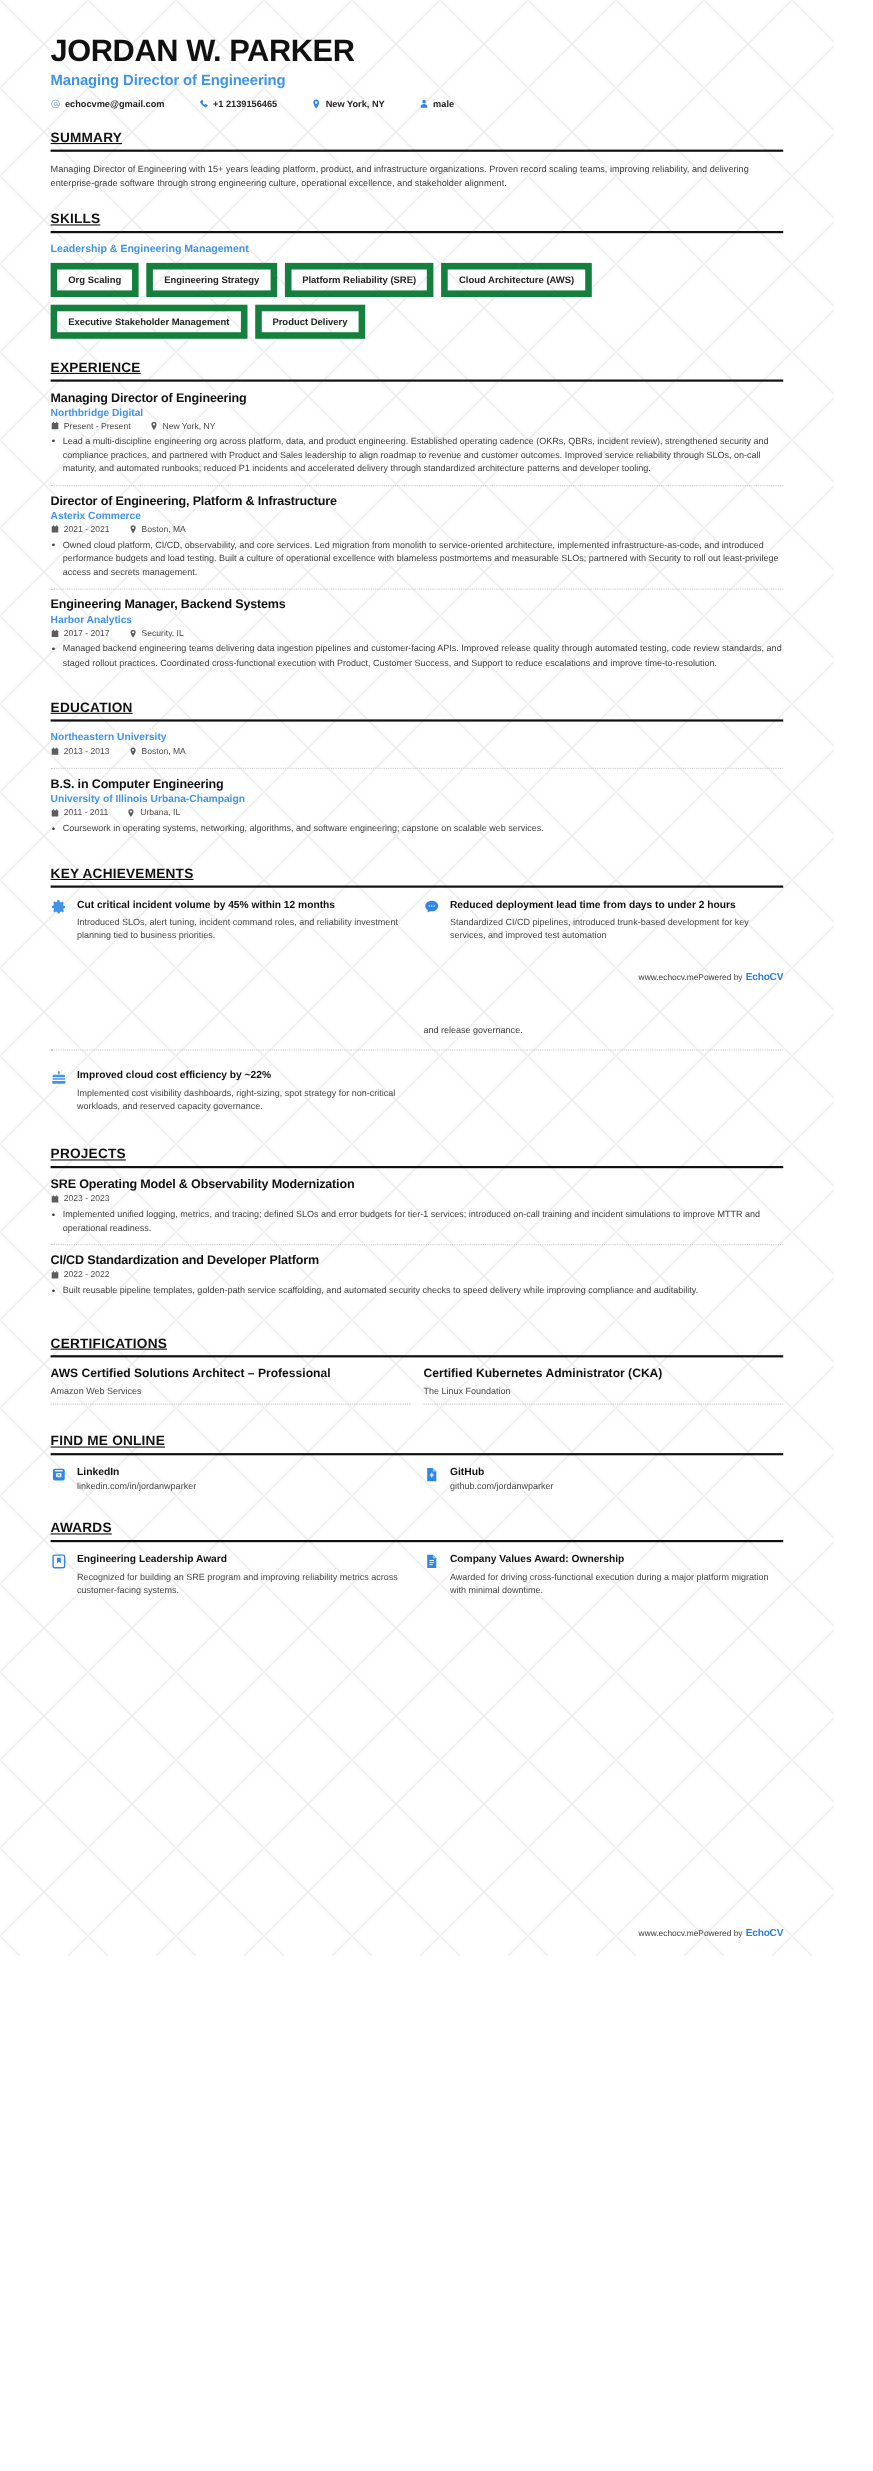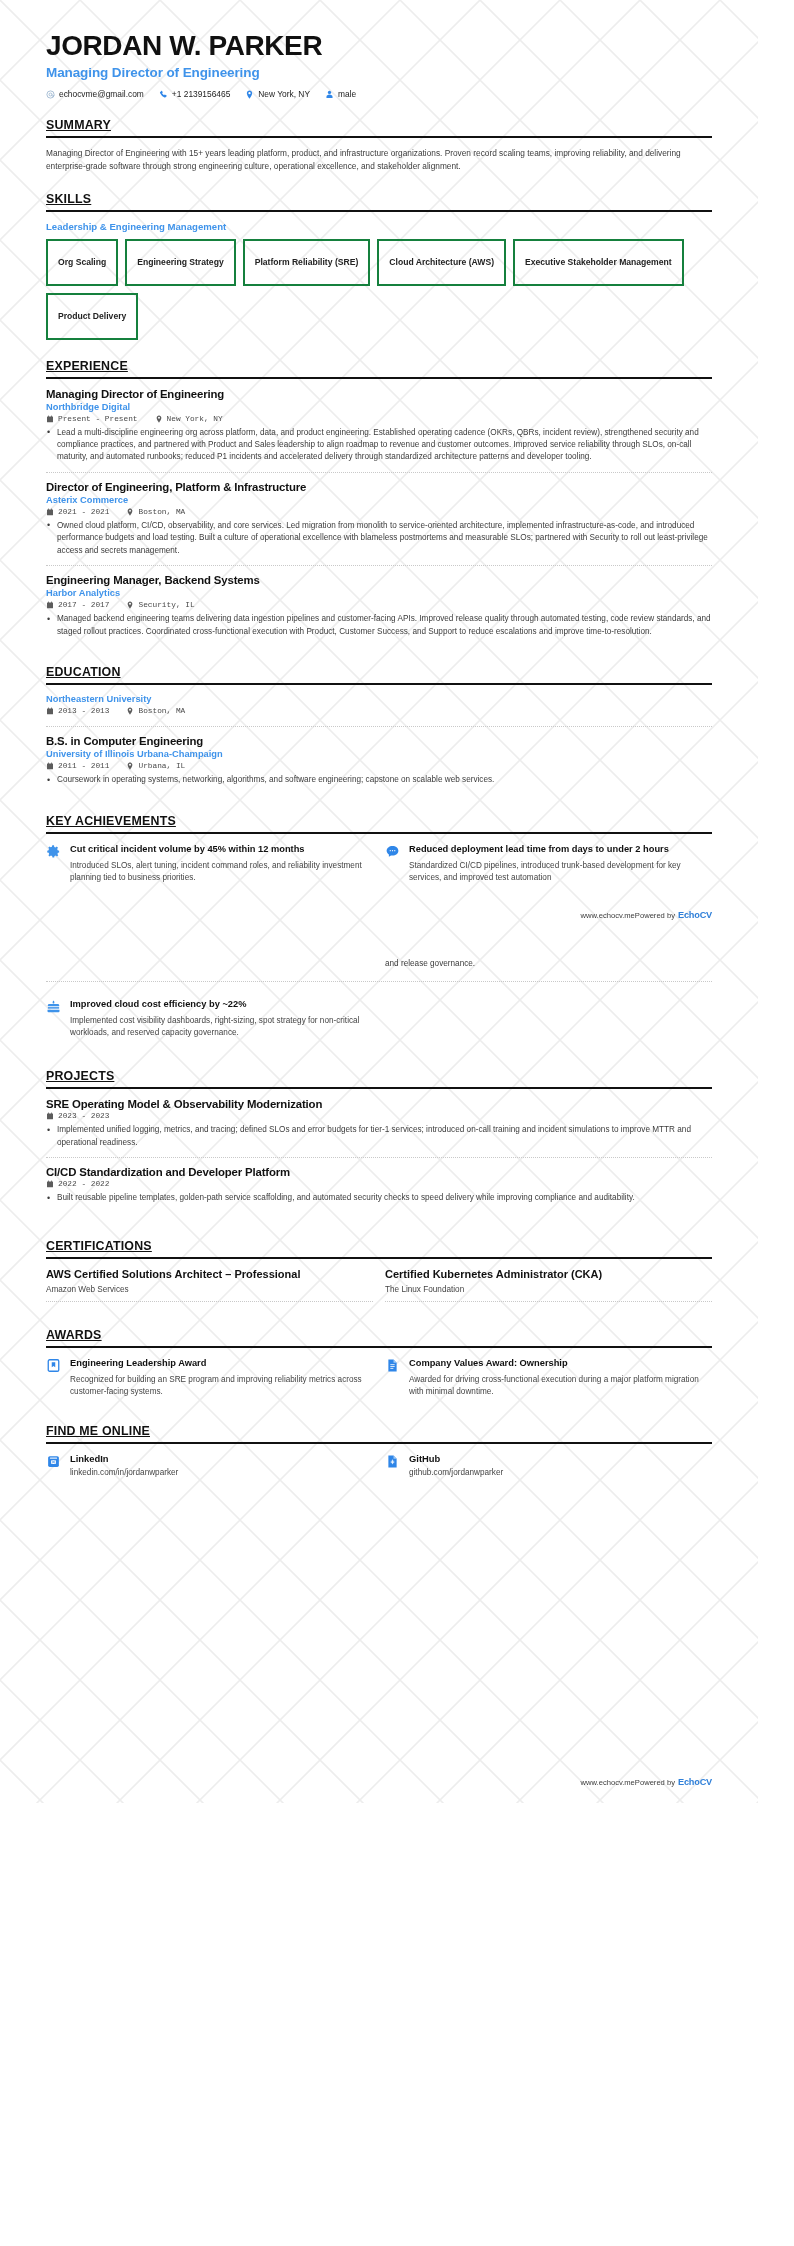--- a/index.html
+++ b/index.html
@@ -48,23 +48,23 @@
     font-size: 13.5px;
     font-weight: 700;
     color: #3f93ea;
     margin-bottom: 9px;
     letter-spacing: -0.1px;
   }
   .contact-row {
     display: flex;
     align-items: flex-end;
     flex-wrap: wrap;
-    gap: 0px;
+    gap: 16px;
     font-size: 8.4px;
-    font-weight: 400;
+    font-weight: 700;
     color: #232323;
   }
   .contact-item {
     display: flex;
     align-items: center;
     gap: 4px;
     margin-right: 15px;
   }
   .contact-item svg { display: block; }
 
@@ -98,22 +98,22 @@
     font-weight: 700;
     color: #3f93ea;
     margin-bottom: 7px;
   }
   .skill-tags {
     display: flex;
     flex-wrap: wrap;
     gap: 7px;
   }
   .skill-tag {
-    border: 2px solid #15803d;
-    padding: 16px 10px;
+    border: 6px solid #15803d;
+    padding: 4px 10px;
     font-size: 8.6px;
     font-weight: 700;
     color: #232323;
     line-height: 1.25;
     white-space: nowrap;
   }
 
   
   .entry { padding-bottom: 7px; }
   .entry + .entry {
@@ -138,21 +138,20 @@
     align-items: center;
     font-size: 7.8px;
     color: #4a4a4a;
     margin-bottom: 4px;
   }
   .meta-item {
     display: flex;
     align-items: center;
     gap: 4px;
     margin-right: 17px;
-    font-family: Liberation Mono, monospace;
   }
   .bullets { list-style: none; }
   .bullets li {
     position: relative;
     padding-left: 11px;
     font-size: 8.2px;
     line-height: 1.52;
     color: #3c3c3c;
     margin-bottom: 1px;
   }
@@ -574,51 +573,20 @@
             <div class="cert-issuer">Amazon Web Services</div>
           </div>
           <div class="cert-col">
             <div class="cert-name">Certified Kubernetes Administrator (CKA)</div>
             <div class="cert-issuer">The Linux Foundation</div>
           </div>
         </div>
       </div>
 
       <div class="section" style="margin-top:26px">
-        <div class="section-title">AWARDS</div>
-        <div class="section-rule"></div>
-        <div class="two-col">
-
-          <div class="ach-item">
-            <svg class="ach-icon" viewBox="0 0 24 24" fill="none" stroke="#2f86e8" stroke-width="2.1" stroke-linejoin="round">
-              <rect x="3.6" y="2.8" width="16.8" height="18.4" rx="2.2"></rect>
-              <path d="M9.2 6.6h5.6v8.2L12 12.6l-2.8 2.2z" fill="#2f86e8" stroke="none"></path>
-            </svg>
-            <div class="ach-body">
-              <div class="ach-title">Engineering Leadership Award</div>
-              <div class="ach-desc">Recognized for building an SRE program and improving reliability metrics across customer-facing systems.</div>
-            </div>
-          </div>
-
-          <div class="ach-item">
-            <svg class="ach-icon" viewBox="0 0 24 24">
-              <path d="M5.4 2.4h8.2l5 5v14.2H5.4z" fill="#2f86e8"></path>
-              <path d="M13.6 2.4l5 5h-5z" fill="#9fc8f3"></path>
-              <path d="M9.2 10.6h5.6M9.2 13.6h5.6M9.2 16.6h3.6" stroke="#ffffff" stroke-width="1.3" stroke-linecap="round"></path>
-            </svg>
-            <div class="ach-body">
-              <div class="ach-title">Company Values Award: Ownership</div>
-              <div class="ach-desc">Awarded for driving cross-functional execution during a major platform migration with minimal downtime.</div>
-            </div>
-          </div>
-
-        </div>
-      </div>
-
-      <div class="section" style="margin-top:26px">
         <div class="section-title">FIND ME ONLINE</div>
         <div class="section-rule"></div>
         <div class="two-col">
 
           <div class="link-item">
             <svg class="ach-icon" viewBox="0 0 24 24">
               <rect x="3.4" y="3.4" width="17.2" height="17.2" rx="2.6" fill="#2f86e8"></rect>
               <rect x="6.2" y="5.4" width="11.6" height="2.3" rx="0.8" fill="#ffffff" opacity=".85"></rect>
               <rect x="8.2" y="9.8" width="7.6" height="6" rx="1" fill="#ffffff"></rect>
               <path d="M10.2 11.4l3.6 2.8M13.8 11.4l-3.6 2.8" stroke="#2f86e8" stroke-width="1.1" stroke-linecap="round"></path>
@@ -631,20 +599,51 @@
 
           <div class="link-item">
             <svg class="ach-icon" viewBox="0 0 24 24">
               <path d="M5.4 2.4h8.2l5 5v14.2H5.4z" fill="#2f86e8"></path>
               <path d="M13.6 2.4l5 5h-5z" fill="#9fc8f3"></path>
               <path d="M12 9.6v6M9.8 11.6h4.4M9.8 13.8h4.4" stroke="#ffffff" stroke-width="1.2" stroke-linecap="round"></path>
             </svg>
             <div>
               <div class="link-title">GitHub</div>
               <div class="link-url">github.com/jordanwparker</div>
+            </div>
+          </div>
+
+        </div>
+      </div>
+
+      <div class="section" style="margin-top:26px">
+        <div class="section-title">AWARDS</div>
+        <div class="section-rule"></div>
+        <div class="two-col">
+
+          <div class="ach-item">
+            <svg class="ach-icon" viewBox="0 0 24 24" fill="none" stroke="#2f86e8" stroke-width="2.1" stroke-linejoin="round">
+              <rect x="3.6" y="2.8" width="16.8" height="18.4" rx="2.2"></rect>
+              <path d="M9.2 6.6h5.6v8.2L12 12.6l-2.8 2.2z" fill="#2f86e8" stroke="none"></path>
+            </svg>
+            <div class="ach-body">
+              <div class="ach-title">Engineering Leadership Award</div>
+              <div class="ach-desc">Recognized for building an SRE program and improving reliability metrics across customer-facing systems.</div>
+            </div>
+          </div>
+
+          <div class="ach-item">
+            <svg class="ach-icon" viewBox="0 0 24 24">
+              <path d="M5.4 2.4h8.2l5 5v14.2H5.4z" fill="#2f86e8"></path>
+              <path d="M13.6 2.4l5 5h-5z" fill="#9fc8f3"></path>
+              <path d="M9.2 10.6h5.6M9.2 13.6h5.6M9.2 16.6h3.6" stroke="#ffffff" stroke-width="1.3" stroke-linecap="round"></path>
+            </svg>
+            <div class="ach-body">
+              <div class="ach-title">Company Values Award: Ownership</div>
+              <div class="ach-desc">Awarded for driving cross-functional execution during a major platform migration with minimal downtime.</div>
             </div>
           </div>
 
         </div>
       </div>
 
       <div class="spacer-tail"></div>
     </div>
 
     <div class="page-footer" style="padding-bottom:16px">

